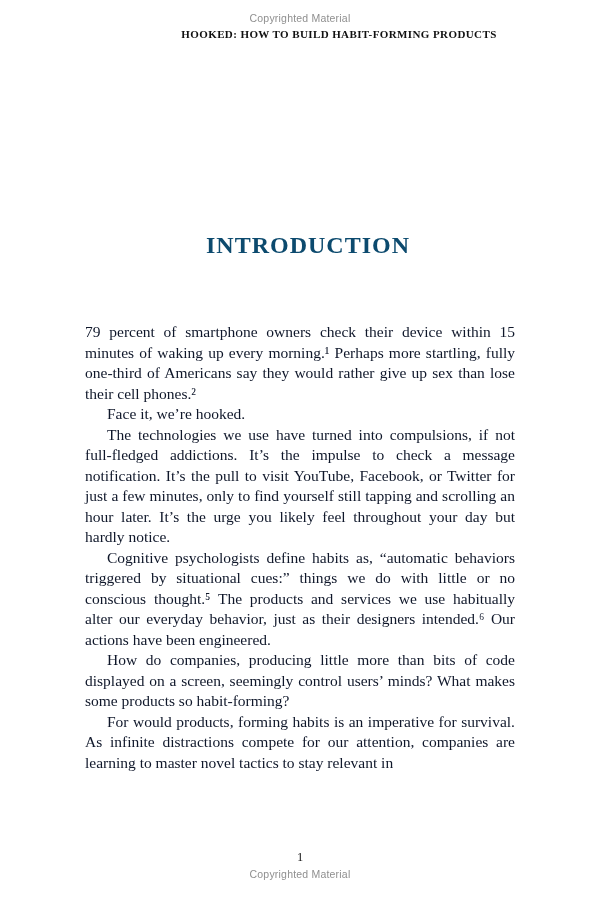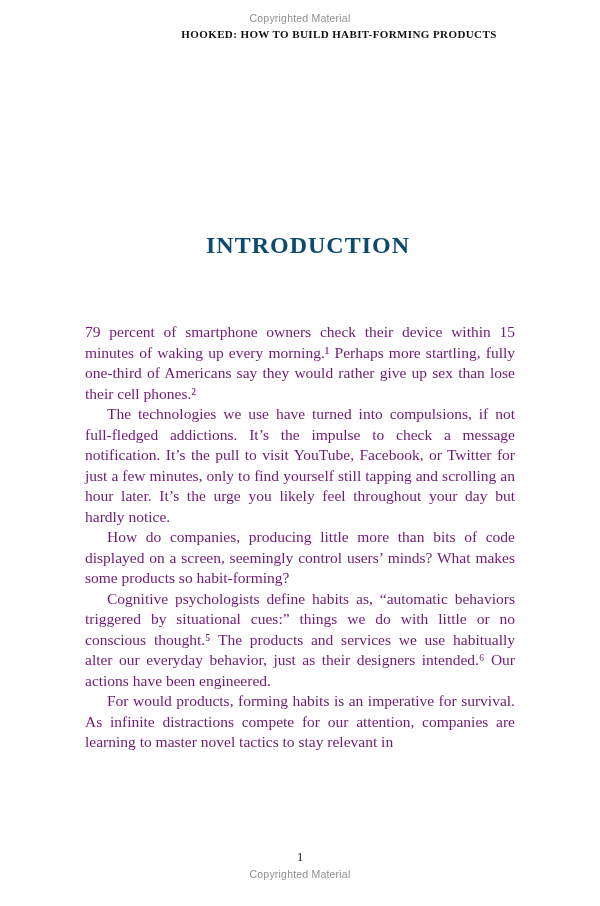--- a/index.html
+++ b/index.html
@@ -56,21 +56,21 @@
     color: #0c4a6e;
   }
   .body-text {
     position: absolute;
     top: 322px;
     left: 85px;
     width: 430px;
     font-size: 15.5px;
     line-height: 20.5px;
     text-align: justify;
-    color: #701a75;
+    color: #0f172a;
   }
   .body-text p {
     margin: 0;
     padding: 0;
   }
   .body-text p.indent {
     text-indent: 22px;
   }
   .page-number {
     position: absolute;
@@ -89,23 +89,24 @@
 <div class="book-page">
 
   <div class="copyright top">Copyrighted Material</div>
 
   <div class="running-header">HOOKED: HOW TO BUILD HABIT-FORMING PRODUCTS</div>
 
   <h1 class="chapter-title">INTRODUCTION</h1>
 
   <div class="body-text">
     <p class="para">79 percent of smartphone owners check their device within 15 minutes of waking up every morning.¹ Perhaps more startling, fully one-third of Americans say they would rather give up sex than lose their cell phones.²</p>
+    <p class="para indent">Face it, we’re hooked.</p>
     <p class="para indent">The technologies we use have turned into compulsions, if not full-fledged addictions. It’s the impulse to check a message notification. It’s the pull to visit YouTube, Facebook, or Twitter for just a few minutes, only to find yourself still tapping and scrolling an hour later. It’s the urge you likely feel throughout your day but hardly notice.</p>
+    <p class="para indent">Cognitive psychologists define habits as, “automatic behaviors triggered by situational cues:” things we do with little or no conscious thought.⁵ The products and services we use habitually alter our everyday behavior, just as their designers intended.⁶ Our actions have been engineered.</p>
     <p class="para indent">How do companies, producing little more than bits of code displayed on a screen, seemingly control users’ minds? What makes some products so habit-forming?</p>
-    <p class="para indent">Cognitive psychologists define habits as, “automatic behaviors triggered by situational cues:” things we do with little or no conscious thought.⁵ The products and services we use habitually alter our everyday behavior, just as their designers intended.⁶ Our actions have been engineered.</p>
     <p class="para indent">For would products, forming habits is an imperative for survival. As infinite distractions compete for our attention, companies are learning to master novel tactics to stay relevant in</p>
   </div>
 
   <div class="page-number">1</div>
 
   <div class="copyright bottom">Copyrighted Material</div>
 
 </div>
 
 </body></html>

